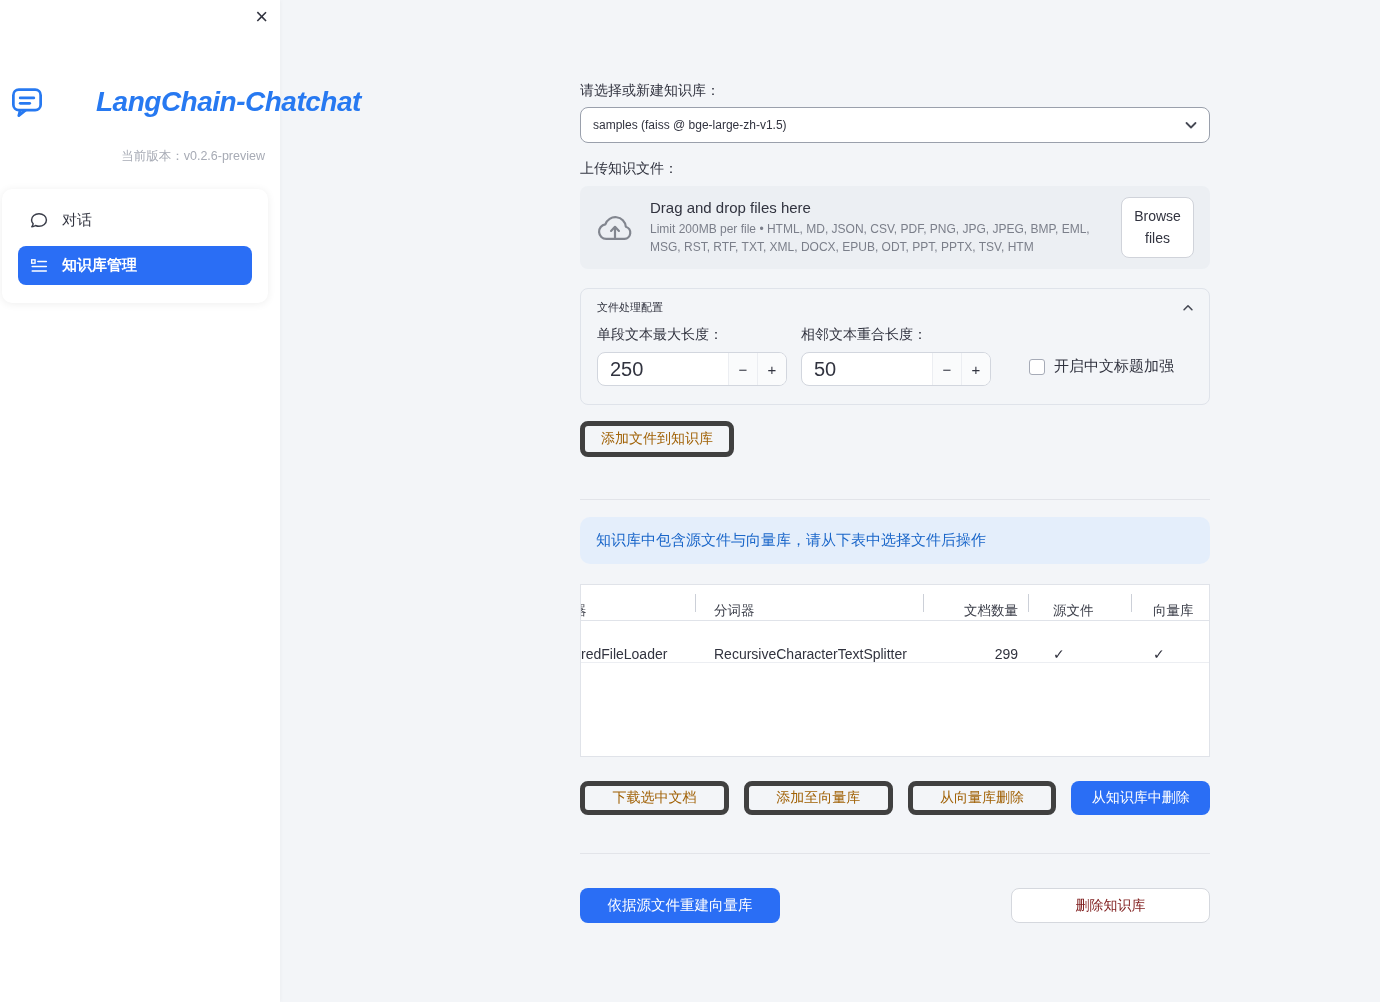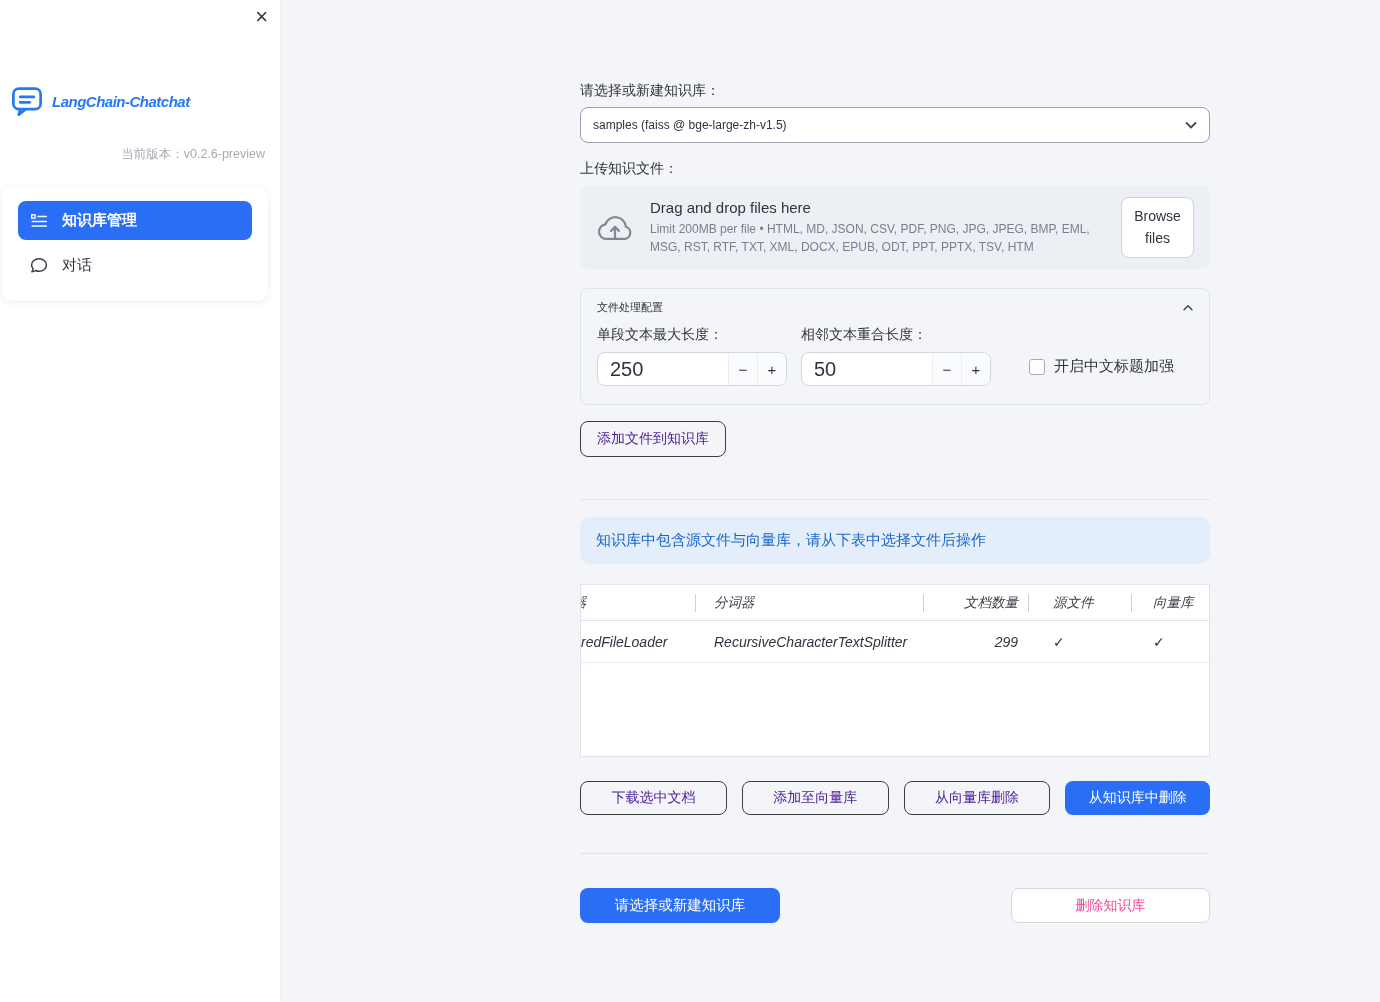--- a/index.html
+++ b/index.html
@@ -22,21 +22,21 @@
     position: absolute; top: 4px; right: 12px;
     font-size: 22px; line-height: 26px; color: #31333f; cursor: pointer;
     font-weight: 400;
   }
   .logo-row {
     margin-top: 86px; display: flex; align-items: center; gap: 8px;
     padding: 0 10px;
   }
   .logo-text {
     color: #2779f1; font-weight: bold; font-style: italic;
-    font-size: 15px; letter-spacing: -0.5px; white-space: nowrap;
+    font-size: 28px; letter-spacing: -0.5px; white-space: nowrap; margin-left: 44px;
   }
   .version {
     margin-top: 30px; text-align: right; padding-right: 15px;
     color: #a7abb5; font-size: 12.5px;
   }
   .menu-card {
     margin: 24px 12px 0 2px;
     background: #ffffff; border-radius: 10px;
     box-shadow: 0 1px 8px rgba(0,0,0,0.07);
     padding: 14px 16px 18px 16px;
@@ -105,22 +105,22 @@
     width: 16px; height: 16px; border: 1.5px solid #a6abb7; border-radius: 3px;
     background: #ffffff; cursor: pointer; flex: none;
   }
   .chk-label { font-size: 15px; }
 
   .btn {
     border-radius: 8px; font-size: 14px; display: inline-flex;
     align-items: center; justify-content: center; cursor: pointer;
     font-family: inherit;
   }
-  .btn-disabled { border: 1px solid #404040; color: #4c1d95; background: transparent; }
-  .btn-secondary { border: 1px solid #d5d8de; color: #ec4899; background: #ffffff; }
+  .btn-disabled { border: 5px solid #404040; color: #a16207; background: transparent; }
+  .btn-secondary { border: 1px solid #d5d8de; color: #7f1d1d; background: #ffffff; }
   .btn-primary { border: none; color: #ffffff; background: #2a6ef5; }
 
   .add-btn { margin-top: 16px; height: 36px; padding: 0 16px; }
 
   .hr { border: none; border-top: 1px solid #e2e4e9; }
   .hr1 { margin-top: 42px; }
   .hr2 { margin-top: 38px; }
 
   .existing-line { margin-top: 31px; font-size: 16px; display: flex; align-items: center; gap: 8px; }
   .inline-code {
@@ -134,21 +134,21 @@
     border-radius: 10px; padding: 14px 16px; font-size: 15px;
   }
 
   
   .table {
     margin-top: 20px; height: 173px; background: #ffffff;
     border: 1px solid #e0e3e9; overflow: hidden; font-size: 14px;
   }
   .t-head { display: flex; height: 36px; border-bottom: 1px solid #e0e3e9; align-items: center; }
   .t-row  { display: flex; height: 42px; border-bottom: 1px solid #eceef2; align-items: center; }
-  .t-cell { height: 100%; display: flex; align-items: center; overflow: hidden; white-space: nowrap; position: relative; font-style: italic; }
+  .t-cell { height: 100%; display: flex; align-items: flex-end; overflow: hidden; white-space: nowrap; position: relative; }
   .t-head .t-cell { font-weight: 500; color: #3c3f4a; font-size: 13.5px; }
   .t-head .t-cell:not(:last-child)::after {
     content: ""; position: absolute; right: 0; top: 9px; height: 18px;
     border-right: 1px solid #ccd0d8;
   }
   .c1 { width: 115px; }
   .c2 { width: 228px; padding-left: 18px; }
   .c3 { width: 105px; justify-content: flex-end; padding-right: 11px; }
   .c4 { width: 103px; padding-left: 24px; }
   .c5 { width: 77px;  padding-left: 21px; }
@@ -177,39 +177,39 @@
         <line x1="7" y1="8" x2="17" y2="8" stroke="#2779f1" stroke-width="2" stroke-linecap="round"></line>
         <line x1="7" y1="12" x2="14" y2="12" stroke="#2779f1" stroke-width="2" stroke-linecap="round"></line>
       </svg>
     </span>
     <span class="logo-text">LangChain-Chatchat</span>
   </div>
 
   <div class="version">当前版本：v0.2.6-preview</div>
 
   <div class="menu-card">
+    <div class="menu-item">
+      <span>
+        <svg width="18" height="18" viewBox="0 0 16 16">
+          <path d="M8 1.5c-3.7 0-6.6 2.5-6.6 5.6 0 1.3.5 2.5 1.4 3.4-.2.9-.6 1.9-1.2 2.6 1.2-.1 2.4-.5 3.3-1.1.9.4 2 .7 3.1.7 3.7 0 6.6-2.5 6.6-5.6S11.7 1.5 8 1.5z" fill="none" stroke="#3a3d49" stroke-width="1.3" stroke-linejoin="round"></path>
+        </svg>
+      </span>
+      <span>对话</span>
+    </div>
+
     <div class="menu-item selected">
       <span>
         <svg width="18" height="18" viewBox="0 0 16 16">
           <rect x="1.5" y="2.5" width="3" height="3" fill="none" stroke="#ffffff" stroke-width="1.2"></rect>
           <line x1="7" y1="4" x2="14.5" y2="4" stroke="#ffffff" stroke-width="1.4" stroke-linecap="round"></line>
           <line x1="2" y1="8.5" x2="14.5" y2="8.5" stroke="#ffffff" stroke-width="1.4" stroke-linecap="round"></line>
           <line x1="2" y1="12.5" x2="14.5" y2="12.5" stroke="#ffffff" stroke-width="1.4" stroke-linecap="round"></line>
         </svg>
       </span>
       <span>知识库管理</span>
-    </div>
-
-    <div class="menu-item">
-      <span>
-        <svg width="18" height="18" viewBox="0 0 16 16">
-          <path d="M8 1.5c-3.7 0-6.6 2.5-6.6 5.6 0 1.3.5 2.5 1.4 3.4-.2.9-.6 1.9-1.2 2.6 1.2-.1 2.4-.5 3.3-1.1.9.4 2 .7 3.1.7 3.7 0 6.6-2.5 6.6-5.6S11.7 1.5 8 1.5z" fill="none" stroke="#3a3d49" stroke-width="1.3" stroke-linejoin="round"></path>
-        </svg>
-      </span>
-      <span>对话</span>
     </div>
   </div>
 </div>
 
 <div class="content">
 
   <div class="widget-label lbl-kb">请选择或新建知识库：</div>
 
   <div class="selectbox">
     <span>samples (faiss @ bge-large-zh-v1.5)</span>
@@ -319,17 +319,17 @@
   <div class="actions">
     <button class="btn btn-disabled">下载选中文档</button>
     <button class="btn btn-disabled">添加至向量库</button>
     <button class="btn btn-disabled">从向量库删除</button>
     <button class="btn btn-primary">从知识库中删除</button>
   </div>
 
   <hr class="hr hr2">
 
   <div class="bottom-row">
-    <button class="btn btn-primary rebuild-btn">请选择或新建知识库</button>
+    <button class="btn btn-primary rebuild-btn">依据源文件重建向量库</button>
     <button class="btn btn-secondary delete-btn">删除知识库</button>
   </div>
 
 </div>
 
 </body></html>

